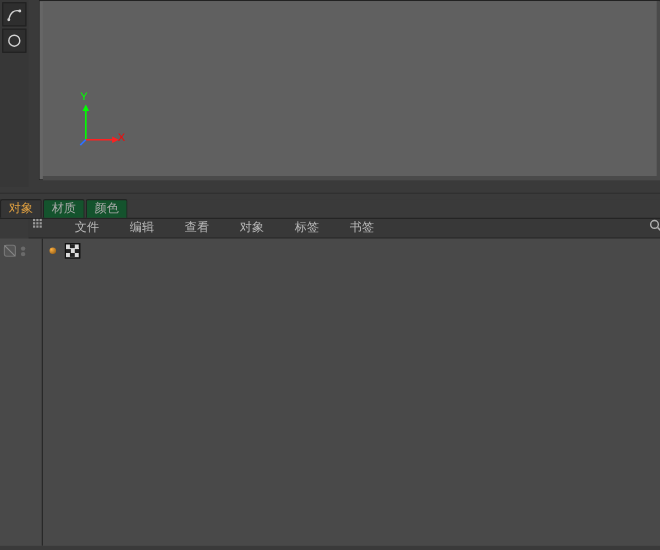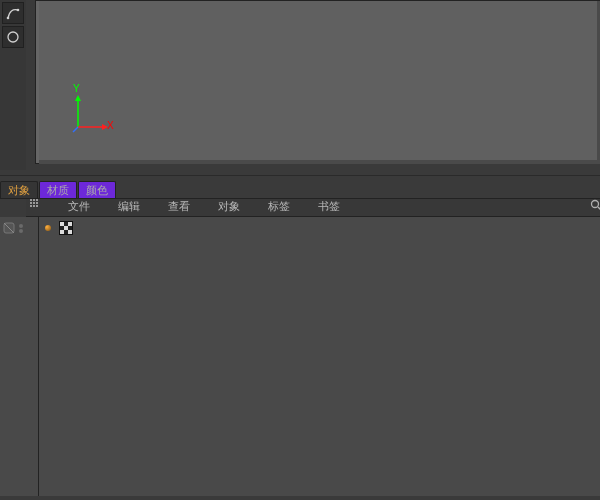--- a/index.html
+++ b/index.html
@@ -105,21 +105,21 @@
     height: 17px;
     background: #3a3a3a;
     border-bottom: 1px solid #222;
   }
   .panel-tab {
     height: 16px;
     padding: 0 7px;
     margin-right: 1px;
     line-height: 16px;
     font-size: 11px;
-    background: #6d28d9;
+    background: #14532d;
     border: 1px solid #222;
     border-bottom: none;
     color: #a9a9a9;
     border-radius: 2px 2px 0 0;
   }
   .panel-tab.active {
     background: #353535;
     color: #e0a040;
   }
 

